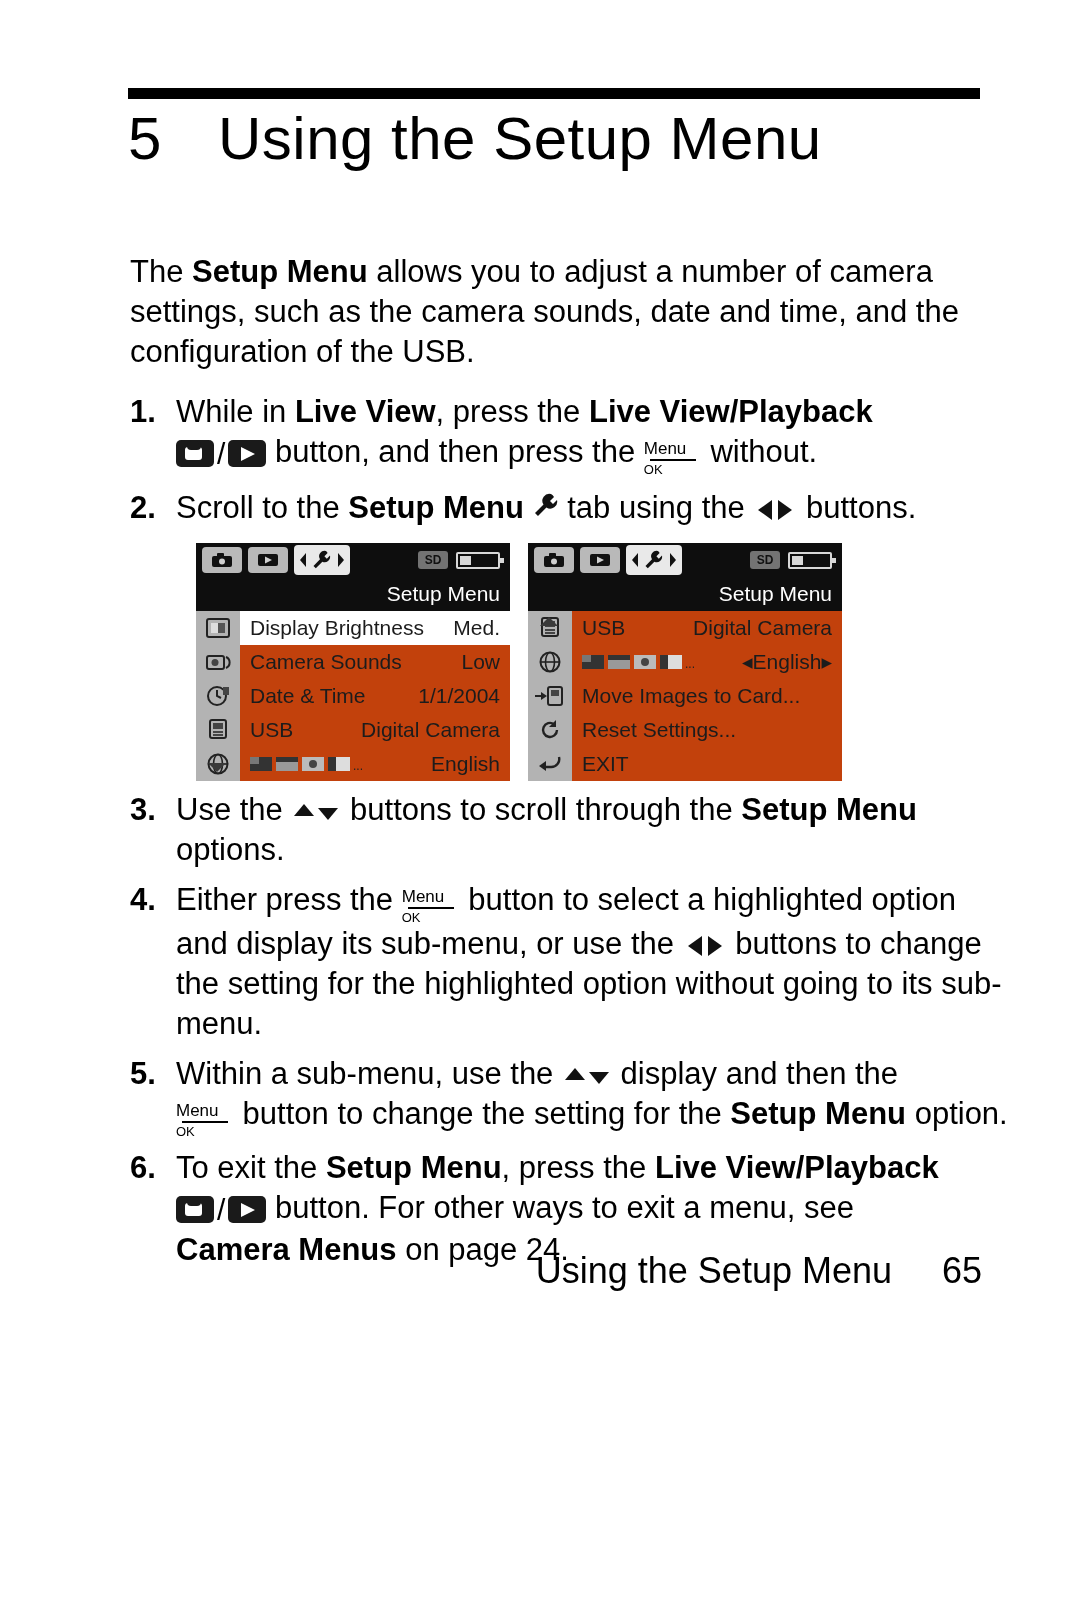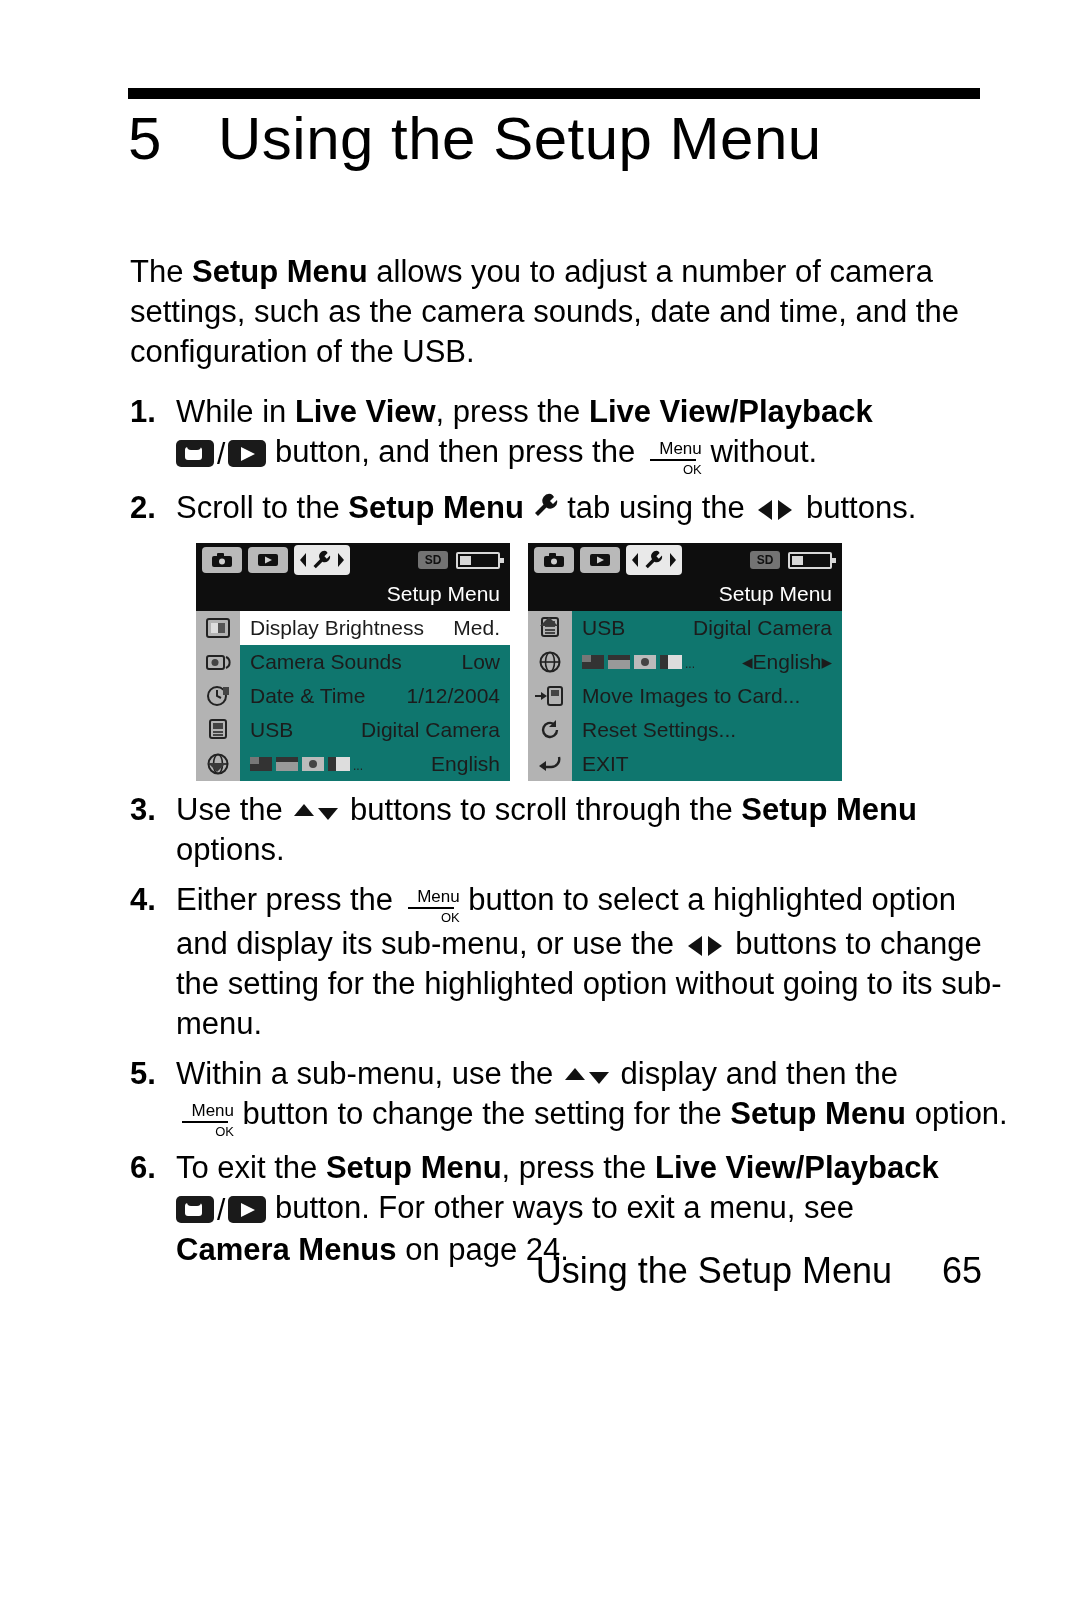--- a/index.html
+++ b/index.html
@@ -120,21 +120,21 @@
     position: absolute;
     left: 13px; top: 7px;
     width: 0; height: 0;
     border-left: 14px solid #fff;
     border-top: 7px solid transparent;
     border-bottom: 7px solid transparent;
   }
   .btn-menuok {
     display: inline-block;
     vertical-align: -12px;
-    text-align: right;
+    text-align: left;
     line-height: 1;
     font-size: 17px;
     width: 58px;
   }
   .btn-menuok .m { display: block; letter-spacing: 0px; }
   .btn-menuok .bar { display: block; height: 2px; background: #000; margin: 2px 6px; }
   .btn-menuok .o { display: block; font-size: 13px; }
 
   .wrench-ico {
     display: inline-block;
@@ -242,21 +242,21 @@
     text-align: right;
     font-size: 21px;
     line-height: 34px;
     padding-right: 10px;
     box-sizing: border-box;
   }
   .lcd .body {
     position: absolute;
     left: 0; top: 68px;
     right: 0; bottom: 0;
-    background: #0f766e;
+    background: #c2410c;
     padding-left: 37px;
   }
   .railcol {
     position: absolute;
     left: 0; top: 0;
     width: 44px; height: 100%;
     background: #b3b3b3;
   }
   .rows {
     position: absolute;
@@ -468,21 +468,21 @@
           <div class="row hl">
             <span>Display Brightness</span>
             <span class="val">Med.</span>
           </div>
           <div class="row">
             <span>Camera Sounds</span>
             <span class="val">Low</span>
           </div>
           <div class="row">
             <span>Date &amp; Time</span>
-            <span class="val">1/12/2004</span>
+            <span class="val">1/1/2004</span>
           </div>
           <div class="row">
             <span>USB</span>
             <span class="val">Digital Camera</span>
           </div>
           <div class="row">
             <svg class="flagstrip" width="120" height="20" viewBox="0 0 120 20">
               <rect x="0" y="3" width="22" height="14" fill="#333"></rect>
               <rect x="0" y="3" width="9" height="7" fill="#777"></rect>
               <rect x="26" y="3" width="22" height="14" fill="#999"></rect>

